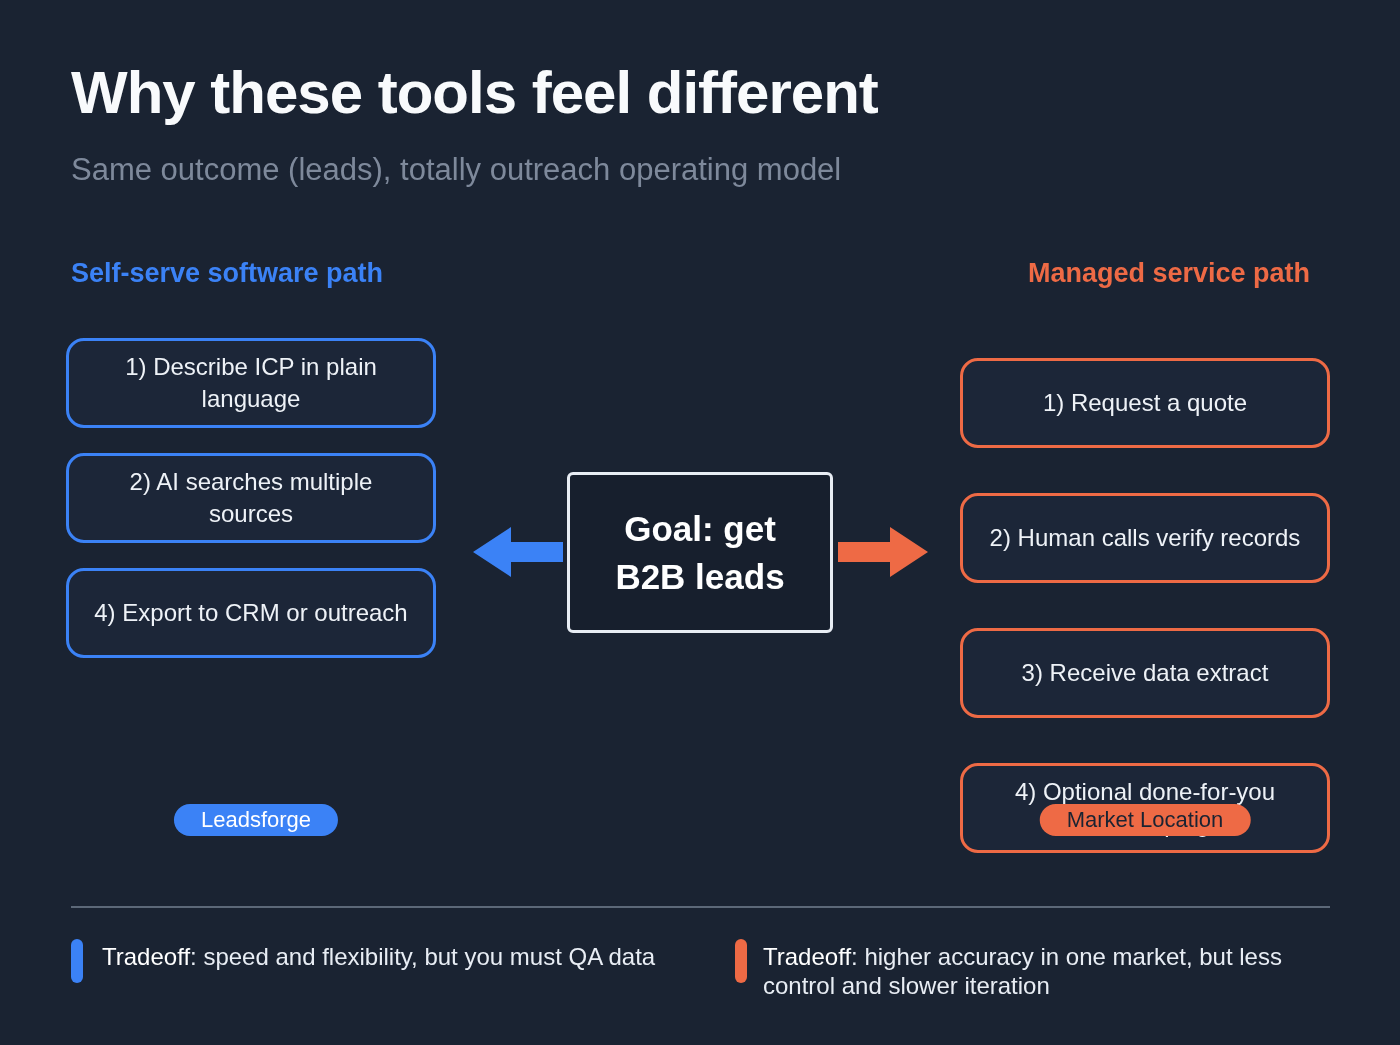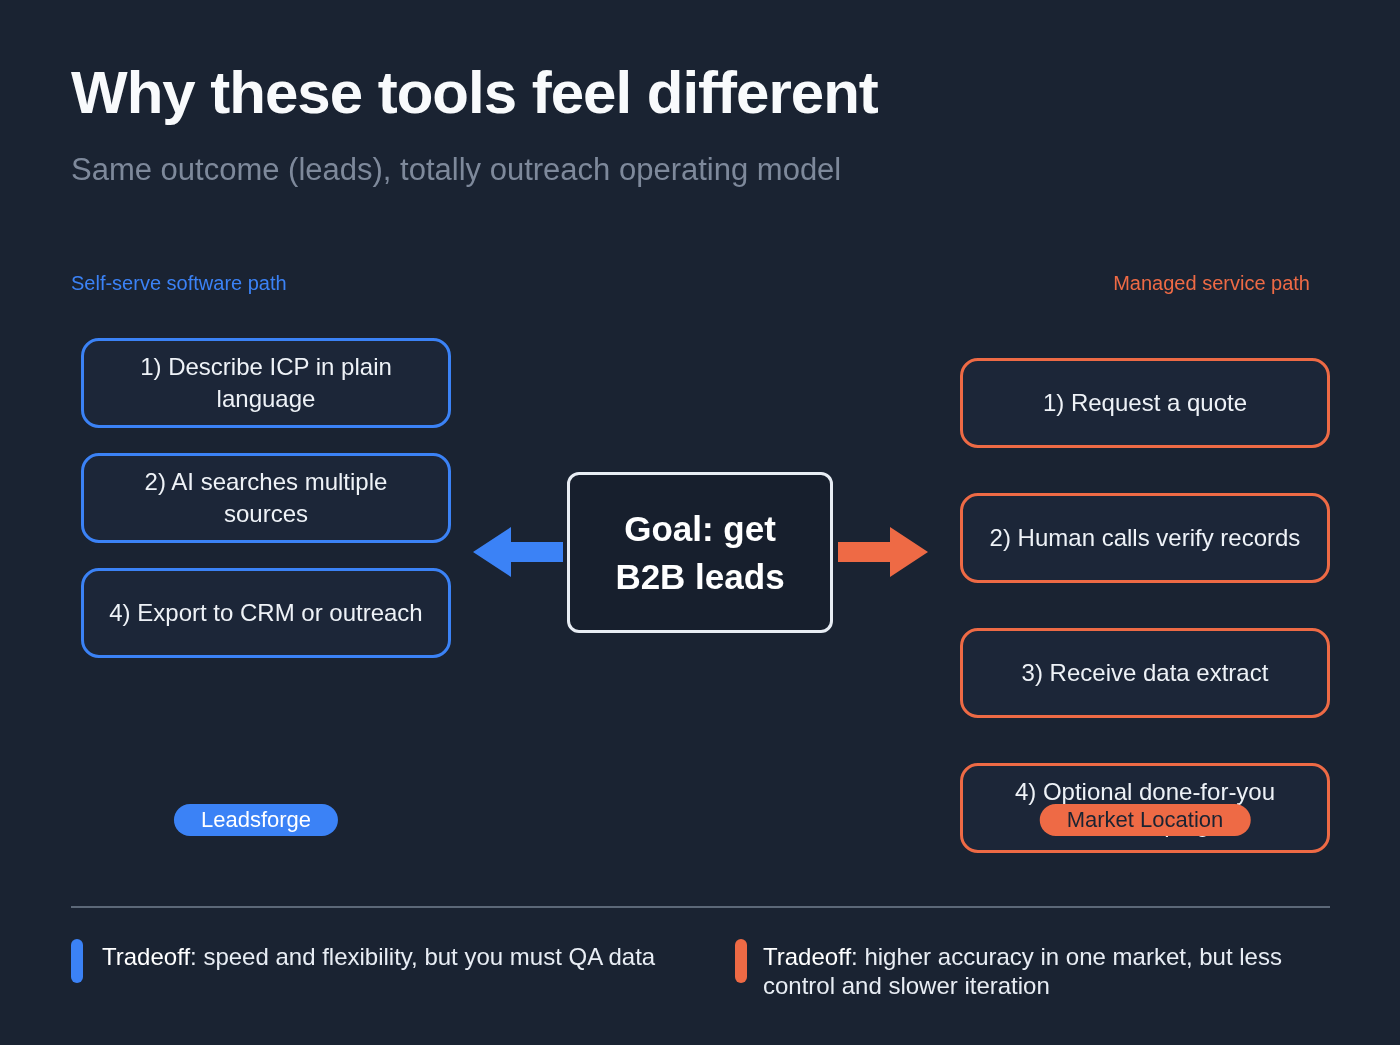--- a/index.html
+++ b/index.html
@@ -27,36 +27,36 @@
   .subtitle {
     position: absolute;
     left: 71px; top: 152px;
     font-size: 31px;
     font-weight: 400;
     color: #7e899b;
   }
 
   .col-heading {
     position: absolute;
-    top: 272px;
-    font-size: 20px;
-    font-weight: 400;
+    top: 258px;
+    font-size: 27px;
+    font-weight: 700;
   }
   .col-heading.left { left: 71px; color: #3b82f6; }
   .col-heading.right { right: 90px; color: #ee6a45; text-align: right; margin-left: 36px; }
 
   .col {
     position: absolute;
     top: 338px;
     width: 370px;
     display: flex;
     flex-direction: column;
     gap: 25px;
   }
-  .col.left-col { left: 81px; }
+  .col.left-col { left: 66px; }
   .col.right-col { left: 960px; }
 
   .step {
     height: 90px;
     border-radius: 18px;
     background: #1c2638;
     display: flex;
     align-items: center;
     justify-content: center;
     text-align: center;
@@ -91,21 +91,21 @@
     transform: translateX(-50%);
     background: #ee6a45;
     color: #1a2332;
   }
 
   .goal-box {
     position: absolute;
     left: 567px; top: 472px;
     width: 266px; height: 161px;
     border: 3px solid #e8edf4;
-    border-radius: 12px;
+    border-radius: 6px;
     background: #171f2d;
     display: flex;
     align-items: center;
     justify-content: center;
     text-align: center;
   }
   .goal-box .goal-text {
     width: 200px;
     font-size: 35px;
     font-weight: 800;

